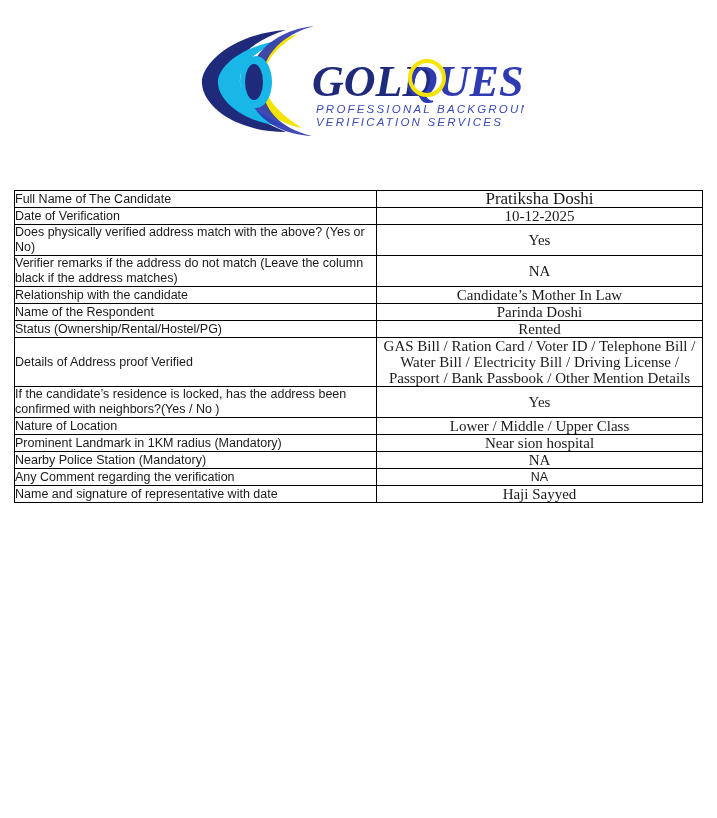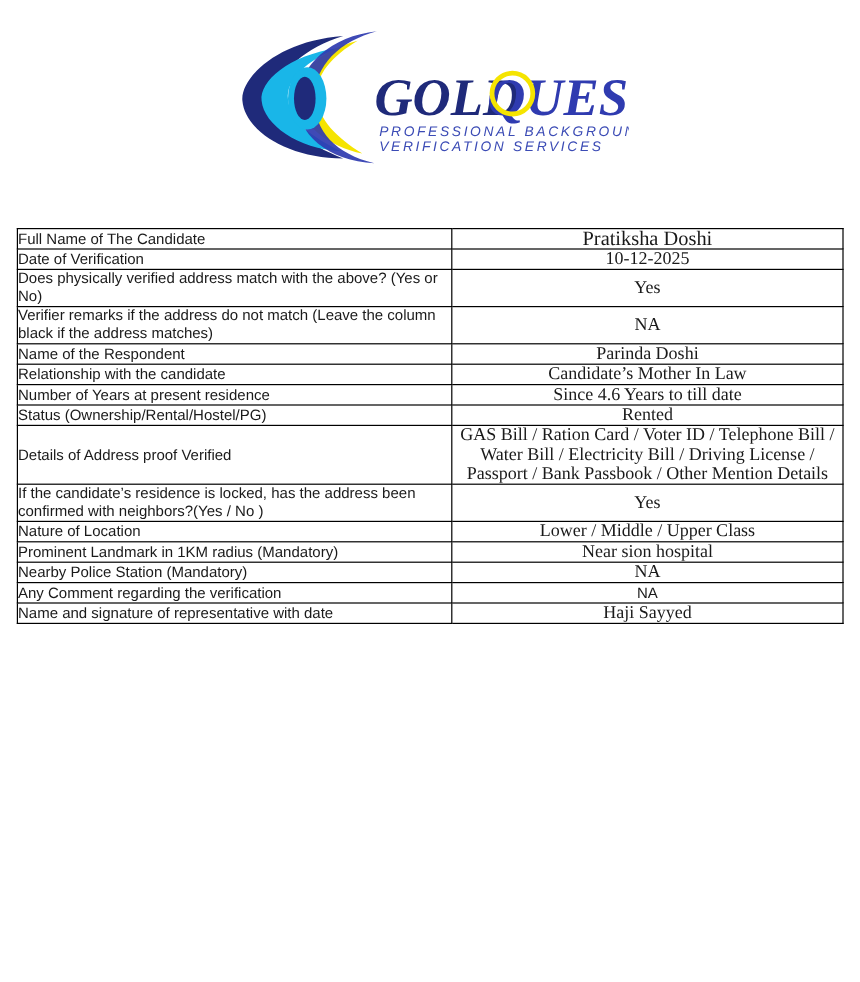--- a/index.html
+++ b/index.html
@@ -121,30 +121,26 @@
     </tr>
     <tr>
       <td class="label-cell">Does physically verified address match with the above? (Yes or No)</td>
       <td class="value-cell">Yes</td>
     </tr>
     <tr>
       <td class="label-cell">Verifier remarks if the address do not match (Leave the column black if the address matches)</td>
       <td class="value-cell">NA</td>
     </tr>
     <tr>
-      <td class="label-cell">Name of the Respondent</td>
-      <td class="value-cell">Parinda Doshi</td>
-    </tr>
-    <tr>
       <td class="label-cell">Relationship with the candidate</td>
       <td class="value-cell">Candidate’s Mother In Law</td>
     </tr>
     <tr>
-      <td class="label-cell">Number of Years at present residence</td>
-      <td class="value-cell">Since 4.6 Years to till date</td>
+      <td class="label-cell">Name of the Respondent</td>
+      <td class="value-cell">Parinda Doshi</td>
     </tr>
     <tr>
       <td class="label-cell">Status (Ownership/Rental/Hostel/PG)</td>
       <td class="value-cell">Rented</td>
     </tr>
     <tr>
       <td class="label-cell">Details of Address proof Verified</td>
       <td class="value-cell">GAS Bill / Ration Card / Voter ID / Telephone Bill / Water Bill / Electricity Bill / Driving License / Passport / Bank Passbook / Other Mention Details</td>
     </tr>
     <tr>

